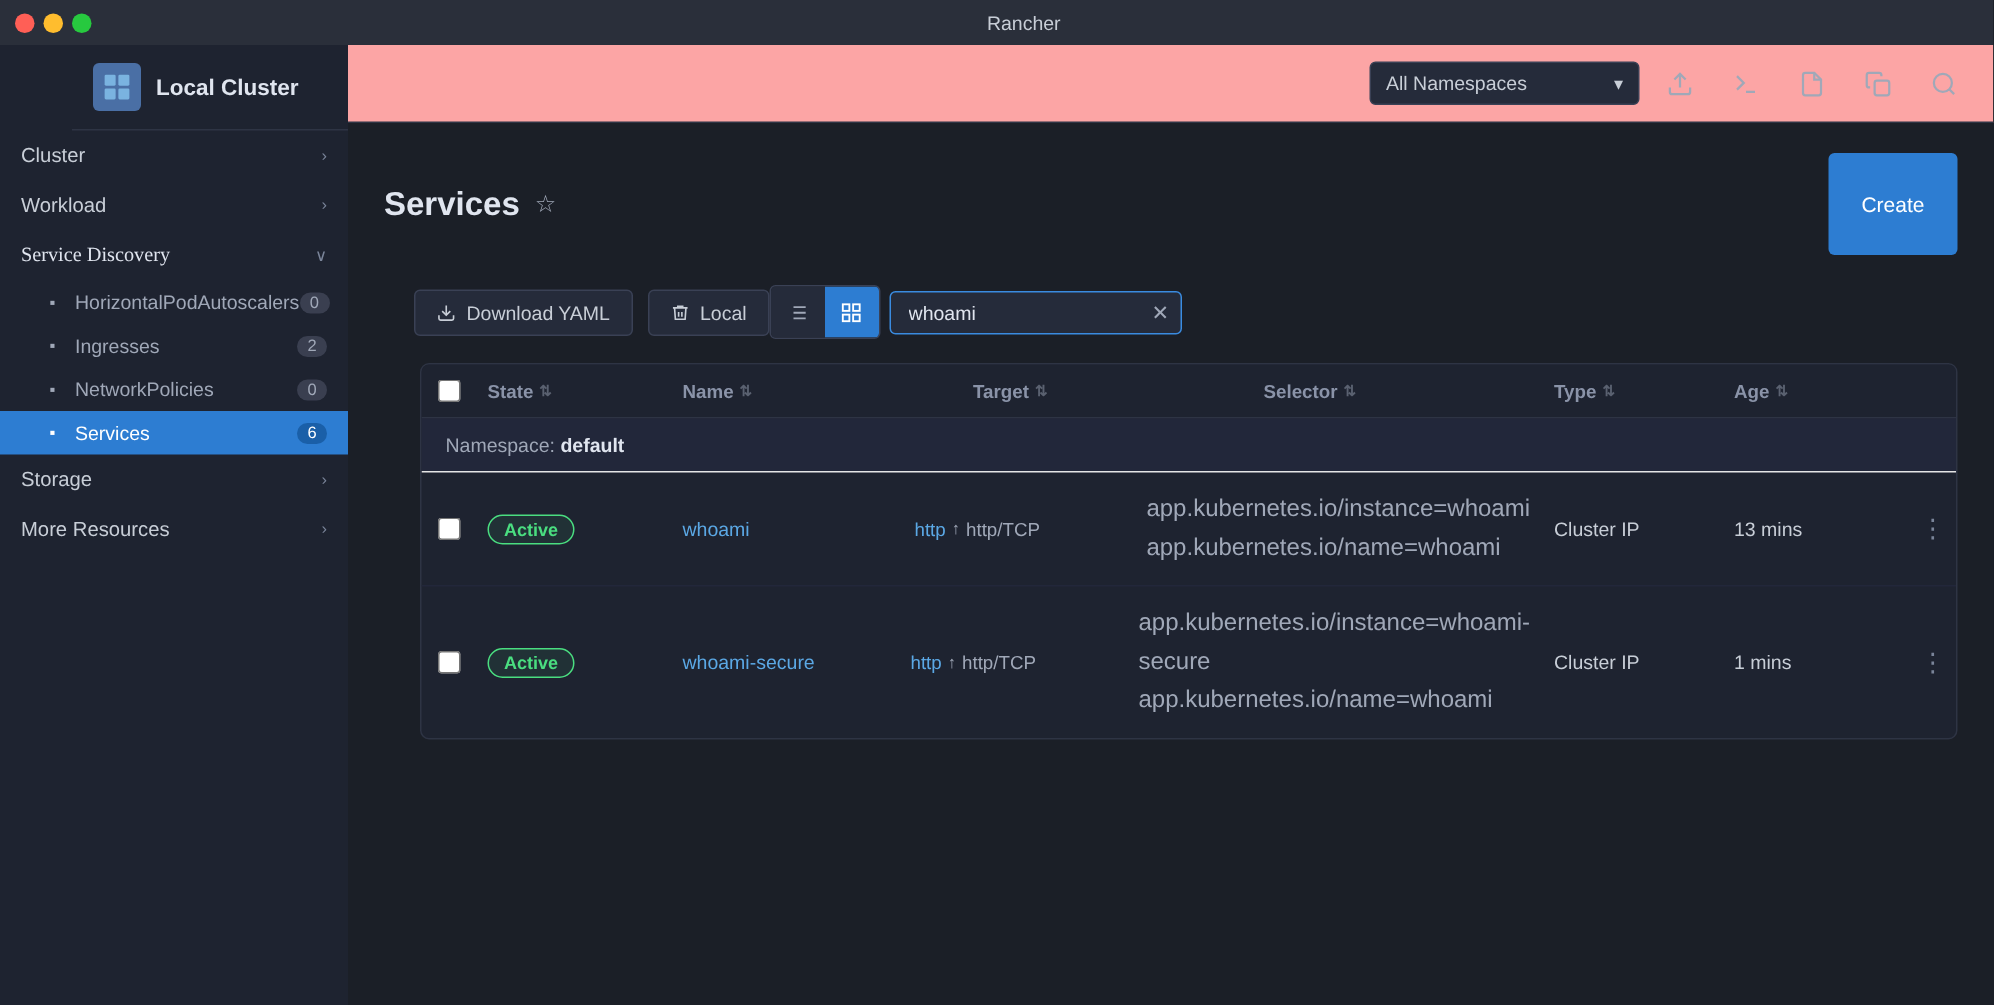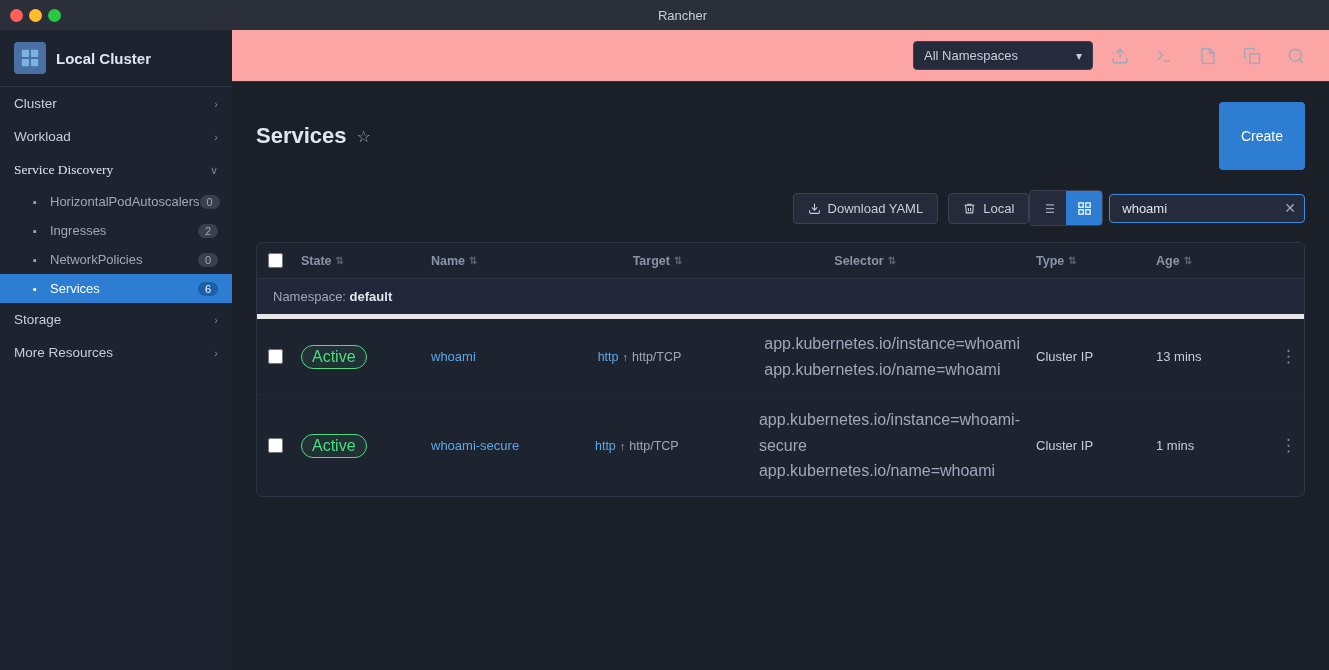--- a/index.html
+++ b/index.html
@@ -61,20 +61,21 @@
       flex-shrink: 0;
       overflow-y: auto;
     }
 
     .sidebar-logo {
       display: flex;
       align-items: center;
       padding: 12px 14px;
       gap: 10px;
       border-bottom: 1px solid #2e3444;
+      margin-left: 48px;
     }
     .sidebar-logo-icon {
       width: 32px;
       height: 32px;
       background: #4a6fa5;
       border-radius: 4px;
       display: flex;
       align-items: center;
       justify-content: center;
       font-size: 18px;
@@ -252,22 +253,23 @@
       font-size: 14px;
       border-radius: 4px;
       cursor: pointer;
       font-weight: 500;
     }
 
     
     .toolbar {
       display: flex;
       align-items: center;
-      justify-content: flex-end;
+      justify-content: flex-start;
       margin-bottom: 16px;
+      margin-left: 20px;
     }
     .toolbar-left {
       display: flex;
       gap: 10px;
     }
     .toolbar-btn {
       display: flex;
       align-items: center;
       gap: 7px;
       background: #252b3a;
@@ -330,20 +332,21 @@
       cursor: pointer;
       font-size: 14px;
     }
 
     
     .table-container {
       background: #1e2330;
       border-radius: 6px;
       overflow: hidden;
       border: 1px solid #2e3444;
+      margin-left: 24px;
     }
 
     .table-header {
       display: grid;
       grid-template-columns: 36px 130px 1fr 1fr 1fr 120px 120px 36px;
       align-items: center;
       padding: 10px 0;
       border-bottom: 1px solid #2e3444;
       background: #1e2330;
     }
@@ -357,21 +360,21 @@
       gap: 4px;
       cursor: pointer;
       user-select: none;
     }
     .th .sort-icon { font-size: 10px; color: #5a6170; }
 
     
     .namespace-row {
       padding: 10px 16px;
       background: #22273a;
-      border-bottom: 5px solid #e5e5e5;
+      border-bottom: 1px solid #e5e5e5;
       font-size: 13px;
       color: #a0a8b8;
     }
     .namespace-row strong { color: #e0e5ef; }
 
     
     .data-row {
       display: grid;
       grid-template-columns: 36px 130px 1fr 1fr 1fr 120px 120px 36px;
       align-items: center;
@@ -394,22 +397,22 @@
       cursor: pointer;
       display: block;
       margin: 0 auto;
     }
 
     .status-badge {
       display: inline-flex;
       align-items: flex-start;
       padding: 2px 10px;
       border-radius: 12px;
-      font-size: 16px;
-      font-weight: 400;
+      font-size: 12px;
+      font-weight: 700;
       border: 1px solid;
     }
     .status-active {
       color: #4ade80;
       border-color: #4ade80;
       background: rgba(74, 222, 128, 0.08);
     }
 
     .link-text {
       color: #5ba8e5;

